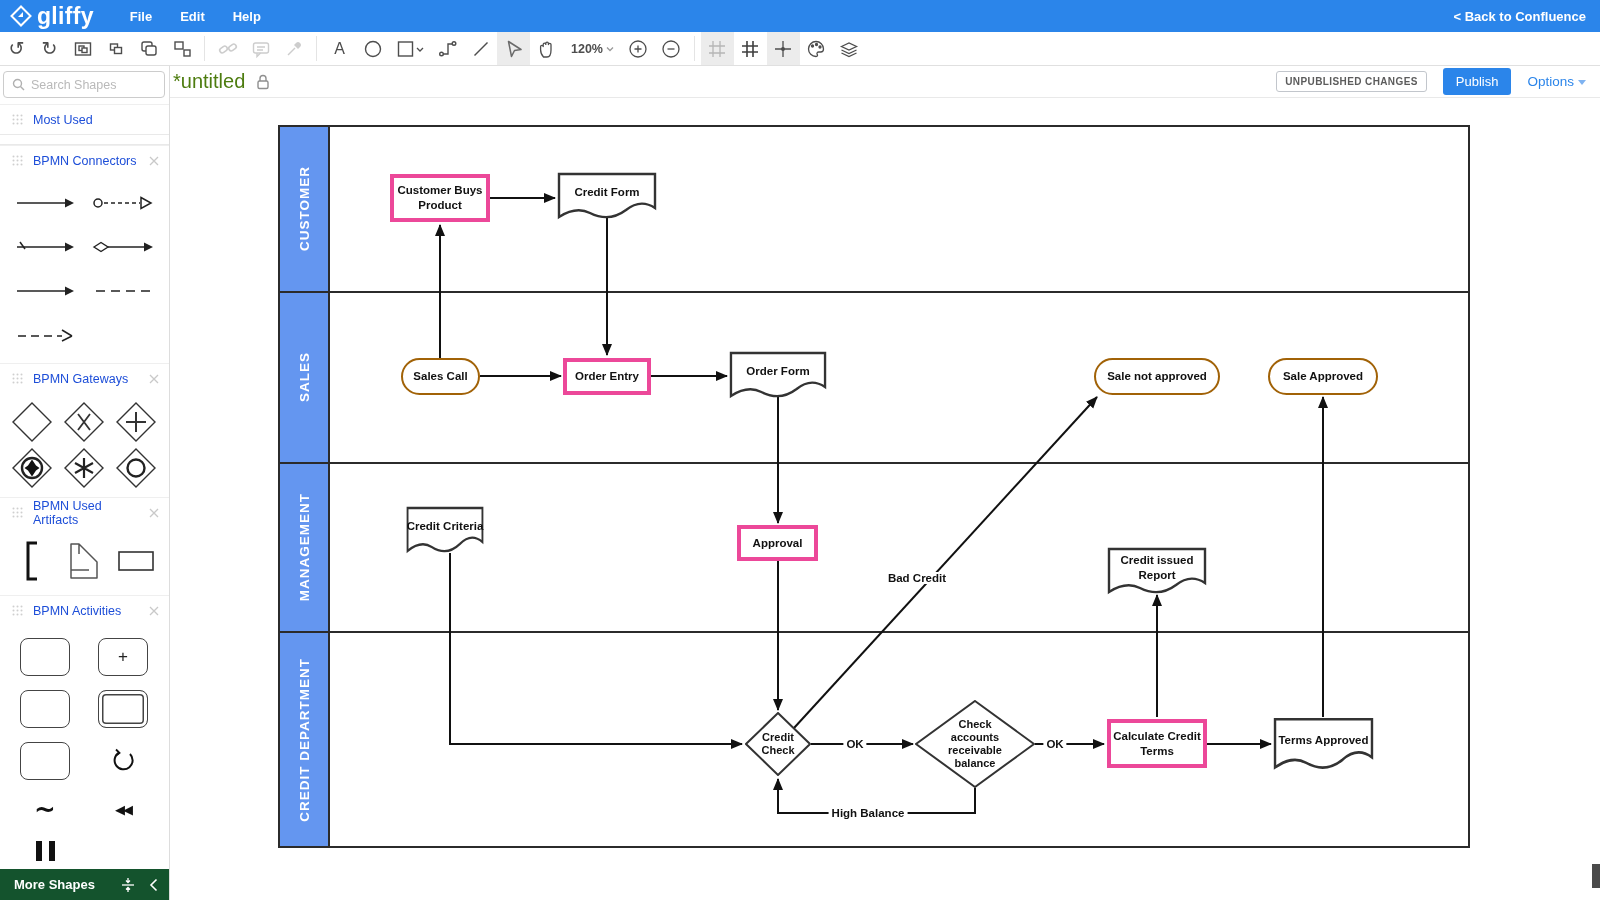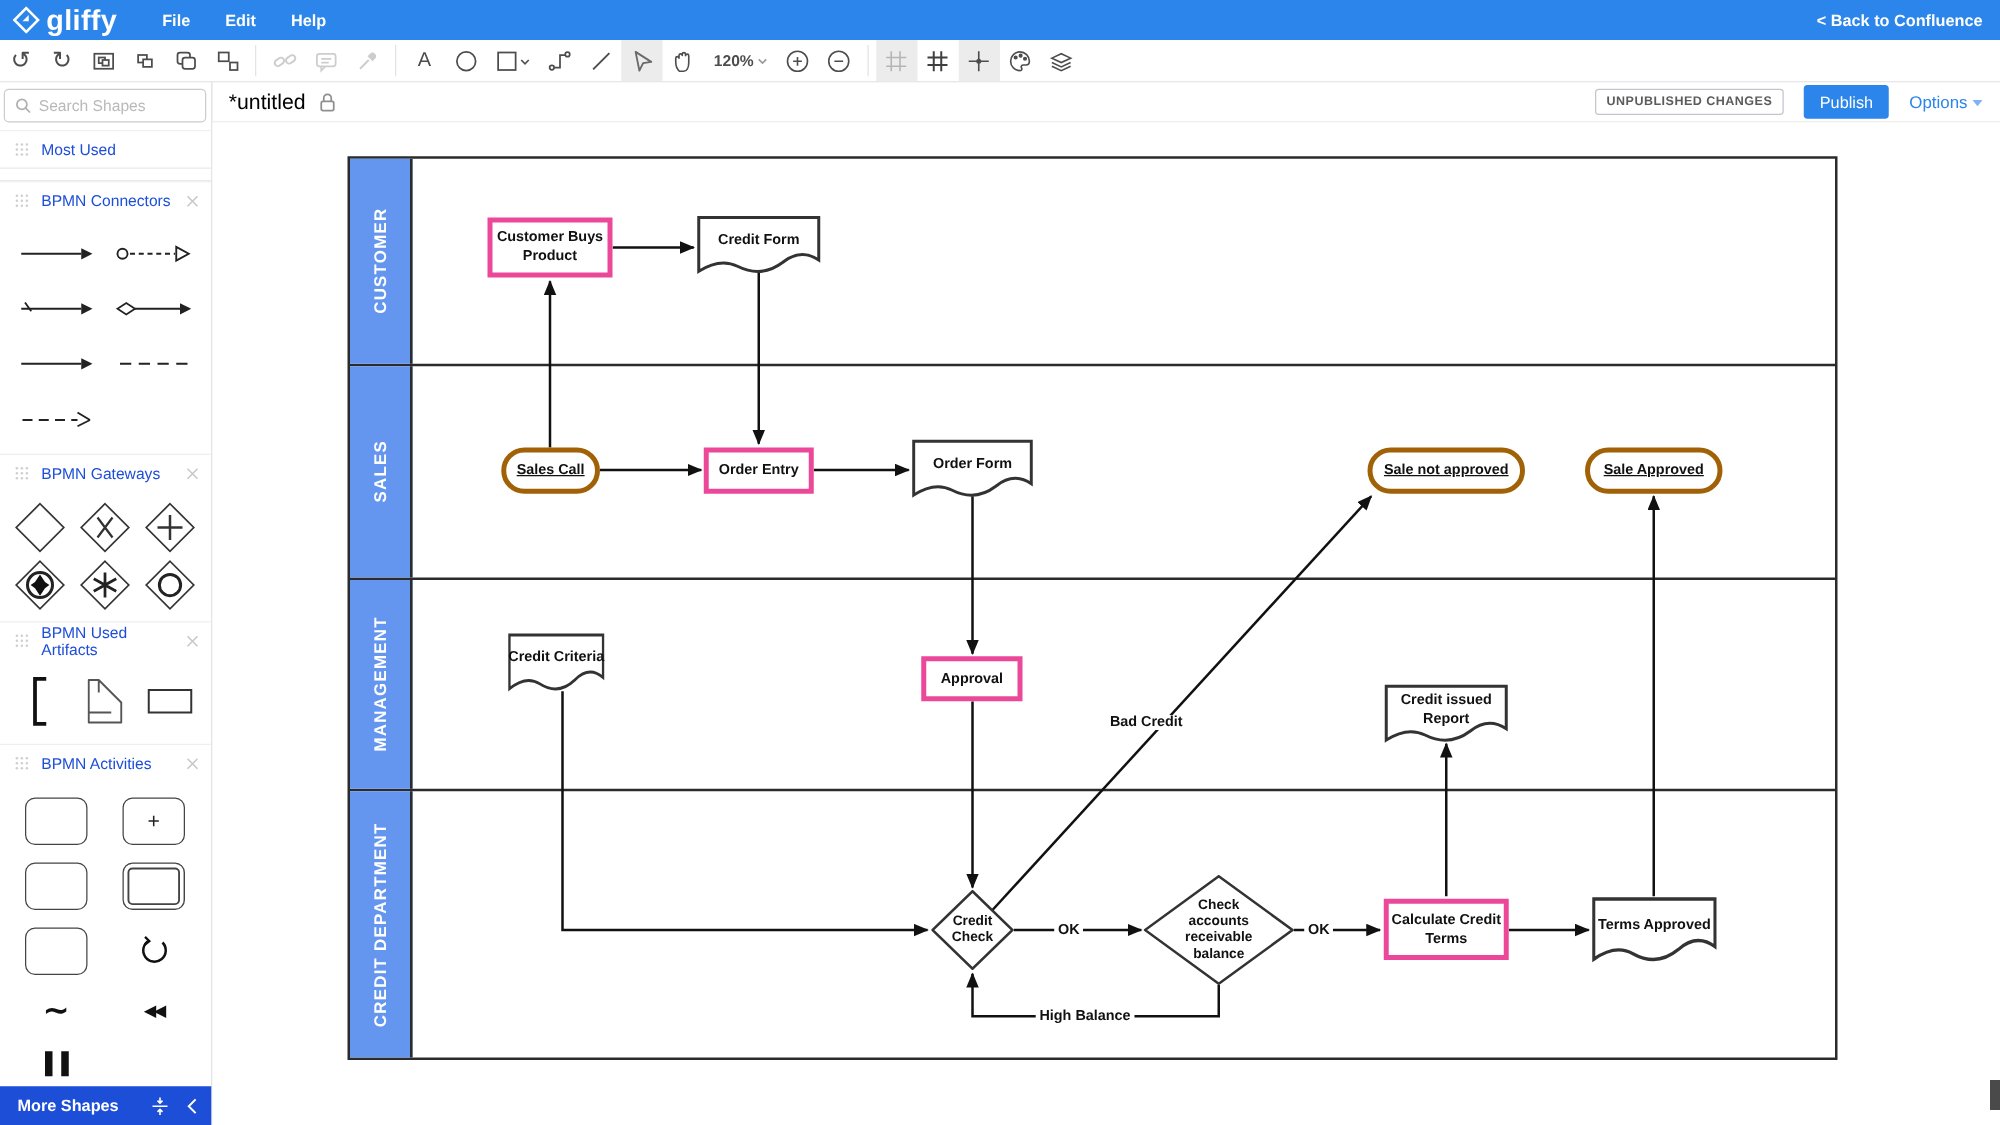--- a/index.html
+++ b/index.html
@@ -23,21 +23,21 @@
   .tbtn.active { background:#ececec; }
   .tbtn.disabled { color:#cdcdcd; }
   .tbtn svg { display:block; }
   .tdiv { width:1px; background:#e4e4e4; margin:4px 6px; }
   .tglyph { font-family:"DejaVu Sans", sans-serif; font-size:19px; line-height:1; }
   .zoom-ctl { display:flex; align-items:center; gap:3px; padding:0 8px; font-size:12.5px; color:#4d4d4d; cursor:pointer; font-weight:bold; }
 
   
   .titlebar { position:absolute; left:170px; top:66px; width:1430px; height:32px; background:#fff;
               border-bottom:1px solid #e9e9e9; display:flex; align-items:center; }
-  .doc-title { margin-left:13px; font-size:17px; color:#000000; }
+  .doc-title { margin-left:3px; font-size:20px; color:#4d7c0f; }
   .lock { margin-left:10px; }
   .title-right { margin-left:auto; display:flex; align-items:center; gap:16px; margin-right:14px; }
   .badge { border:1px solid #c2c6cc; border-radius:3px; color:#5c5c5c; font-size:10px;
            font-weight:bold; letter-spacing:.4px; padding:4px 8px; background:#fff; }
   .publish-btn { background:#2b85ea; color:#fff; font-size:13px; border:none; border-radius:3px;
                  padding:6px 13px; cursor:pointer; }
   .options { color:#2b85ea; font-size:13.5px; display:flex; align-items:center; gap:4px; cursor:pointer; }
   .caret { width:0; height:0; border-left:4px solid transparent; border-right:4px solid transparent;
            border-top:5px solid #7fb3f1; margin-top:2px; }
 
@@ -60,40 +60,40 @@
   .cell-3 { width:52px; height:46px; }
   .cell-a { width:78px; height:52px; }
   .glyph-big { font-size:26px; font-weight:bold; color:#111; font-family:"DejaVu Sans", sans-serif; }
   .glyph-small { font-size:13px; color:#111; font-family:"DejaVu Sans", sans-serif; letter-spacing:-2px; }
   .act-rect { width:50px; height:38px; border:1.6px solid #444; border-radius:8px; background:#fff;
               display:flex; align-items:center; justify-content:center; }
   .act-rect.dbl { box-shadow: inset 0 0 0 3px #fff, inset 0 0 0 4.5px #444; }
   .plus-g { font-size:17px; color:#222; font-weight:normal; }
   .pause-bars { display:flex; gap:7px; }
   .pause-bars div { width:6px; height:20px; background:#111; }
-  .more-shapes { position:absolute; left:0; bottom:0; width:170px; height:31px; background:#1d4ed8;
+  .more-shapes { position:absolute; left:0; bottom:0; width:170px; height:31px; background:#14532d;
                  display:flex; align-items:center; color:#fff; cursor:pointer; }
   .more-shapes-label { font-size:13px; font-weight:bold; margin-left:14px; flex:1; }
   .more-shapes svg { margin-right:12px; }
 
   
   .canvas { position:absolute; left:170px; top:98px; width:1430px; height:802px; background:#fff; }
   .diagram { position:absolute; left:108px; top:27px; width:1192px; height:723px; }
   .lanes { position:absolute; inset:0; border:2px solid #2b2b2b; display:flex; flex-direction:column; }
   .lane { display:flex; border-bottom:2px solid #2b2b2b; }
   .lane:last-child { border-bottom:none; }
   .lane-header { width:50px; background:#6496f0; border-right:2px solid #2b2b2b;
                  display:flex; align-items:center; justify-content:center; }
   .lane-label { writing-mode:vertical-rl; transform:rotate(180deg); color:#fff; font-weight:bold;
                 font-size:13.5px; letter-spacing:1px; white-space:nowrap; }
   .edges { position:absolute; inset:0; pointer-events:none; }
   .node { position:absolute; display:flex; align-items:center; justify-content:center; text-align:center;
           font-weight:bold; font-size:11.5px; line-height:1.3; color:#111; cursor:pointer; }
   .node.rect { background:#fff; border:4px solid #ec4899; }
-  .node.stadium { background:#fff; border:4px solid #a16207; border-radius:19px;text-decoration:underline; }
+  .node.stadium { background:#fff; border:2px solid #a16207; border-radius:19px; }
   .node.doc svg, .node.diamond svg { position:absolute; inset:0; }
   .node.doc .nlabel { position:relative; padding-bottom:9px; }
   .node.diamond .nlabel { position:relative; font-size:11px; line-height:1.2; }
   .nlabel { position:relative; z-index:1; }
   .edge-label { position:absolute; transform:translate(-50%,-50%); background:#fff; padding:0 3px;
                 font-weight:bold; font-size:11.5px; color:#111; z-index:2; white-space:nowrap; }
   .scroll-corner { position:absolute; right:0; bottom:12px; width:8px; height:24px; background:#4a4a4a; }
 </style>
 </head>
 <body>

